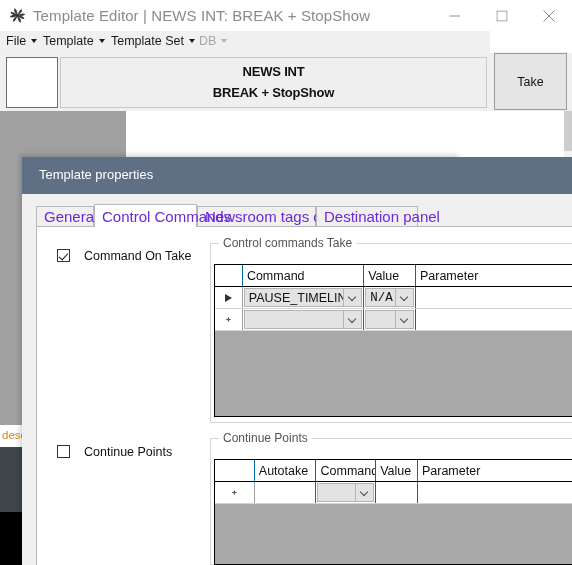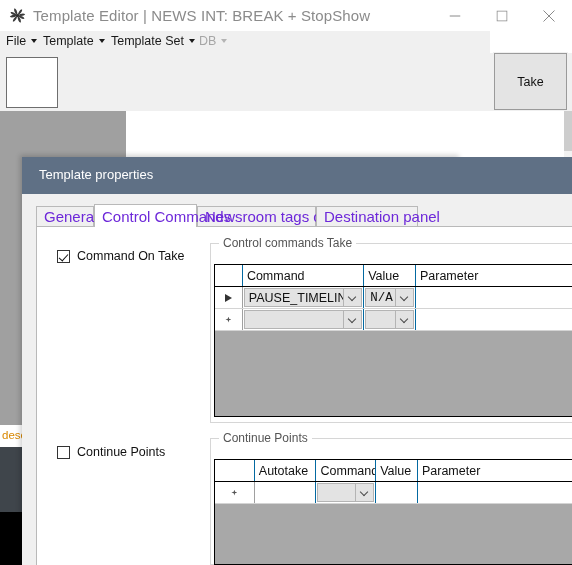--- a/index.html
+++ b/index.html
@@ -70,21 +70,21 @@
   .tabstrip{position:absolute;left:14px;top:47px;width:536px;height:22px;}
   .tab{position:absolute;top:2px;height:20px;background:#f0f0f0;border:1px solid #b9b9b9;
        border-bottom:none;font-size:15px;color:#6d28d9;padding:0 7px;
        display:flex;align-items:center;white-space:nowrap;cursor:default;box-sizing:border-box;}
   .tab.active{top:0;height:23px;background:#ffffff;border-color:#b9b9b9;z-index:3;
               font-weight:normal;}
   .tab-page{position:absolute;left:14px;top:69px;width:558px;height:339px;background:#ffffff;
             border-top:1px solid #b9b9b9;border-left:1px solid #b9b9b9;box-sizing:border-box;}
 
   
-  .cbrow{position:absolute;display:flex;align-items:flex-end;cursor:default;}
+  .cbrow{position:absolute;display:flex;align-items:flex-start;cursor:default;gap:7px;}
   .cbox{width:13px;height:13px;border:1px solid #333;background:#fff;position:relative;
         box-sizing:border-box;flex:none;}
   .cbox.checked:after{content:"";position:absolute;left:3px;top:1px;width:4px;height:8px;
         border:solid #111;border-width:0 1.6px 1.6px 0;transform:rotate(42deg);}
   .cblabel{margin-left:7px;font-size:12.5px;color:#111;white-space:nowrap;}
 
   
   .group{position:absolute;border:1px solid #d6d6d6;box-sizing:border-box;}
   .group-title{position:absolute;top:-8px;left:8px;background:#ffffff;padding:0 4px;
                font-size:12px;color:#555;white-space:nowrap;}
@@ -167,20 +167,24 @@
 
   <div class="menubar">
     <div class="menu-item" style="left:6px;"><span>File</span><span class="menu-caret"></span></div>
     <div class="menu-item" style="left:43px;"><span>Template</span><span class="menu-caret"></span></div>
     <div class="menu-item" style="left:111px;"><span>Template Set</span><span class="menu-caret"></span></div>
     <div class="menu-item disabled" style="left:199px;"><span>DB</span><span class="menu-caret"></span></div>
   </div>
 
   <div class="toolstrip">
     <div class="thumb-box"></div>
+    <div class="banner">
+      <div class="banner-l1">NEWS INT</div>
+      <div class="banner-l2">BREAK + StopShow</div>
+    </div>
   </div>
   <div class="take-btn">Take</div>
 
   <div id="dialog">
     <div class="dlg-title">
       <span class="dlg-title-text">Template properties</span>
     </div>
     <div class="dlg-body"></div>
 
     <div class="tab-page"></div>

